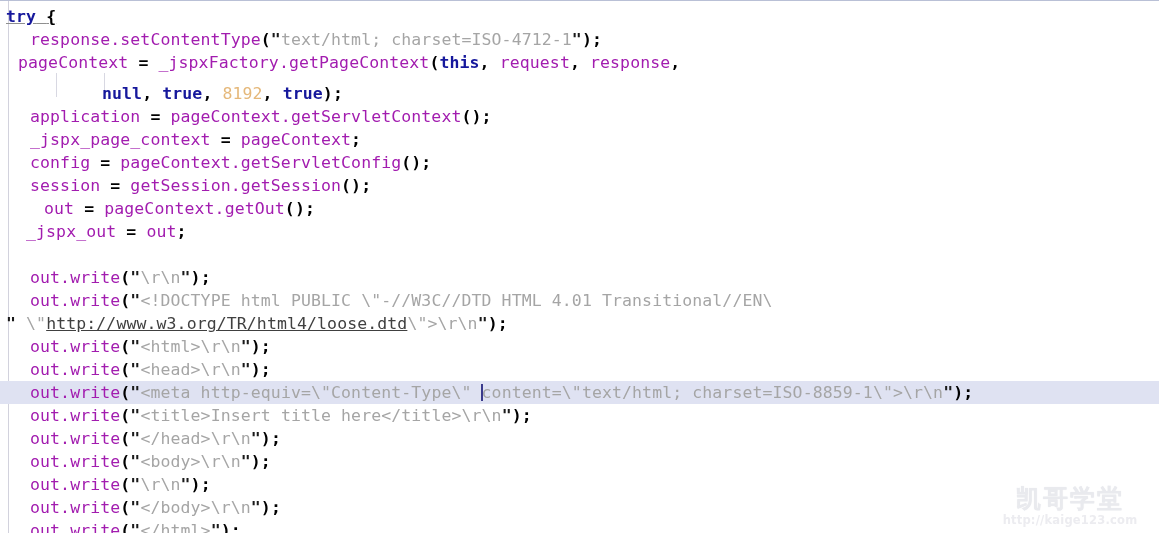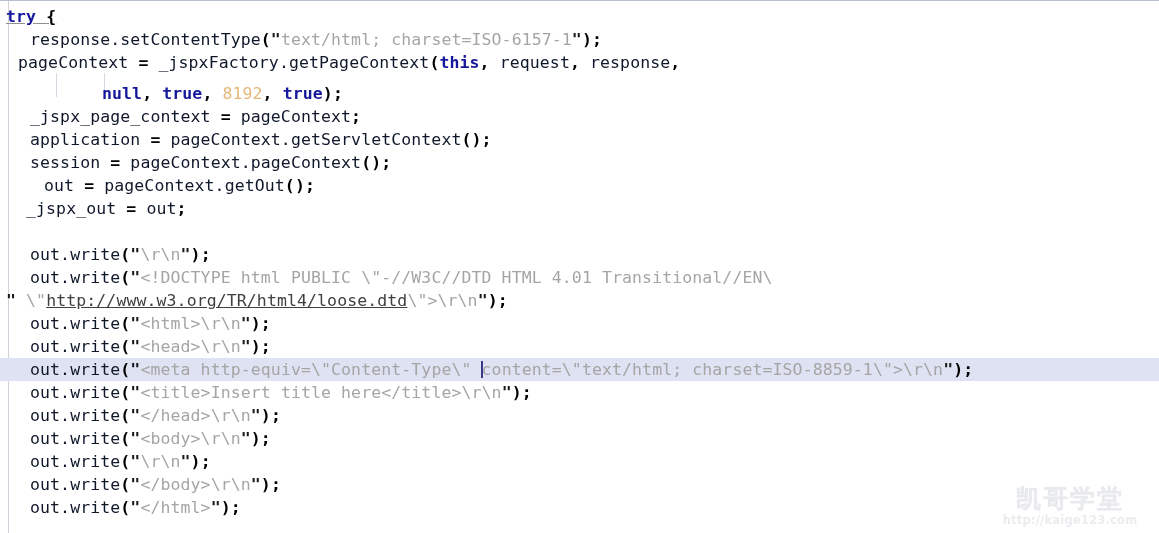--- a/index.html
+++ b/index.html
@@ -60,21 +60,21 @@
   .short-guide {
     position: absolute;
     width: 1px;
     background: #d8d8e2;
     z-index: 1;
   }
 
   
   .kw     { color: #16189c; font-weight: bold; }   
   .punc   { color: #000000; font-weight: bold; }   
-  .ident  { color: #0f172a; }                      
+  .ident  { color: #a21caf; }                      
   .quote  { color: #1a1a1a; font-weight: bold; }   
   .str    { color: #a5a5a5; }                      
   .num    { color: #e5b87a; }                      
   .link   { color: #404040; text-decoration: underline; }
 
   
   .caret {
     display: inline-block;
     width: 0;
     border-left: 2px solid #3a3a8c;
@@ -116,26 +116,27 @@
 <body>
 
 <div id="editor-root">
 
   <div class="indent-guide g1"></div>
   <div class="short-guide" style="left:56px; top:72px; height:24px;"></div>
   <div class="short-guide" style="left:104px; top:72px; height:24px;"></div>
 
   <div id="code-surface">
       <div class="code-line" style="padding-left: 6px; text-decoration: underline;"><span class="kw">try</span><span class="ident"> </span><span class="punc">{</span></div>
-      <div class="code-line" style="padding-left: 30px;"><span class="ident">response.setContentType</span><span class="punc">(</span><span class="quote">"</span><span class="str">text/html; charset=ISO-6157-1</span><span class="quote">"</span><span class="punc">)</span><span class="punc">;</span></div>
+      <div class="code-line" style="padding-left: 30px;"><span class="ident">response.setContentType</span><span class="punc">(</span><span class="quote">"</span><span class="str">text/html; charset=ISO-4712-1</span><span class="quote">"</span><span class="punc">)</span><span class="punc">;</span></div>
       <div class="code-line" style="padding-left: 18px;"><span class="ident">pageContext </span><span class="punc">=</span><span class="ident"> _jspxFactory.getPageContext</span><span class="punc">(</span><span class="kw">this</span><span class="punc">,</span><span class="ident"> request</span><span class="punc">,</span><span class="ident"> response</span><span class="punc">,</span></div>
       <div class="code-line" style="padding-left: 102px; margin-top: 8px;"><span class="kw">null</span><span class="punc">,</span><span class="ident"> </span><span class="kw">true</span><span class="punc">,</span><span class="ident"> </span><span class="num">8192</span><span class="punc">,</span><span class="ident"> </span><span class="kw">true</span><span class="punc">)</span><span class="punc">;</span></div>
+      <div class="code-line" style="padding-left: 30px;"><span class="ident">application </span><span class="punc">=</span><span class="ident"> pageContext.getServletContext</span><span class="punc">()</span><span class="punc">;</span></div>
       <div class="code-line" style="padding-left: 30px;"><span class="ident">_jspx_page_context </span><span class="punc">=</span><span class="ident"> pageContext</span><span class="punc">;</span></div>
-      <div class="code-line" style="padding-left: 30px;"><span class="ident">application </span><span class="punc">=</span><span class="ident"> pageContext.getServletContext</span><span class="punc">()</span><span class="punc">;</span></div>
-      <div class="code-line" style="padding-left: 30px;"><span class="ident">session </span><span class="punc">=</span><span class="ident"> pageContext.pageContext</span><span class="punc">()</span><span class="punc">;</span></div>
+      <div class="code-line" style="padding-left: 30px;"><span class="ident">config </span><span class="punc">=</span><span class="ident"> pageContext.getServletConfig</span><span class="punc">()</span><span class="punc">;</span></div>
+      <div class="code-line" style="padding-left: 30px;"><span class="ident">session </span><span class="punc">=</span><span class="ident"> getSession.getSession</span><span class="punc">()</span><span class="punc">;</span></div>
       <div class="code-line" style="padding-left: 44px;"><span class="ident">out </span><span class="punc">=</span><span class="ident"> pageContext.getOut</span><span class="punc">()</span><span class="punc">;</span></div>
       <div class="code-line" style="padding-left: 26px;"><span class="ident">_jspx_out </span><span class="punc">=</span><span class="ident"> out</span><span class="punc">;</span></div>
       <div class="code-line" style="padding-left: 6px;">&nbsp;</div>
       <div class="code-line" style="padding-left: 30px;"><span class="ident">out.write</span><span class="punc">(</span><span class="quote">"</span><span class="str">\r\n</span><span class="quote">"</span><span class="punc">)</span><span class="punc">;</span></div>
       <div class="code-line" style="padding-left: 30px;"><span class="ident">out.write</span><span class="punc">(</span><span class="quote">"</span><span class="str">&lt;!DOCTYPE html PUBLIC \"-//W3C//DTD HTML 4.01 Transitional//EN\</span></div>
       <div class="code-line" style="padding-left: 6px;"><span class="quote">"</span><span class="str"> \"</span><span class="link">http://www.w3.org/TR/html4/loose.dtd</span><span class="str">\"&gt;\r\n</span><span class="quote">"</span><span class="punc">)</span><span class="punc">;</span></div>
       <div class="code-line" style="padding-left: 30px;"><span class="ident">out.write</span><span class="punc">(</span><span class="quote">"</span><span class="str">&lt;html&gt;\r\n</span><span class="quote">"</span><span class="punc">)</span><span class="punc">;</span></div>
       <div class="code-line" style="padding-left: 30px;"><span class="ident">out.write</span><span class="punc">(</span><span class="quote">"</span><span class="str">&lt;head&gt;\r\n</span><span class="quote">"</span><span class="punc">)</span><span class="punc">;</span></div>
       <div class="code-line current" style="padding-left: 30px;"><span class="ident">out.write</span><span class="punc">(</span><span class="quote">"</span><span class="str">&lt;meta http-equiv=\"Content-Type\" </span><span class="caret"></span><span class="str">content=\"text/html; charset=ISO-8859-1\"&gt;\r\n</span><span class="quote">"</span><span class="punc">)</span><span class="punc">;</span></div>
       <div class="code-line" style="padding-left: 30px;"><span class="ident">out.write</span><span class="punc">(</span><span class="quote">"</span><span class="str">&lt;title&gt;Insert title here&lt;/title&gt;\r\n</span><span class="quote">"</span><span class="punc">)</span><span class="punc">;</span></div>

